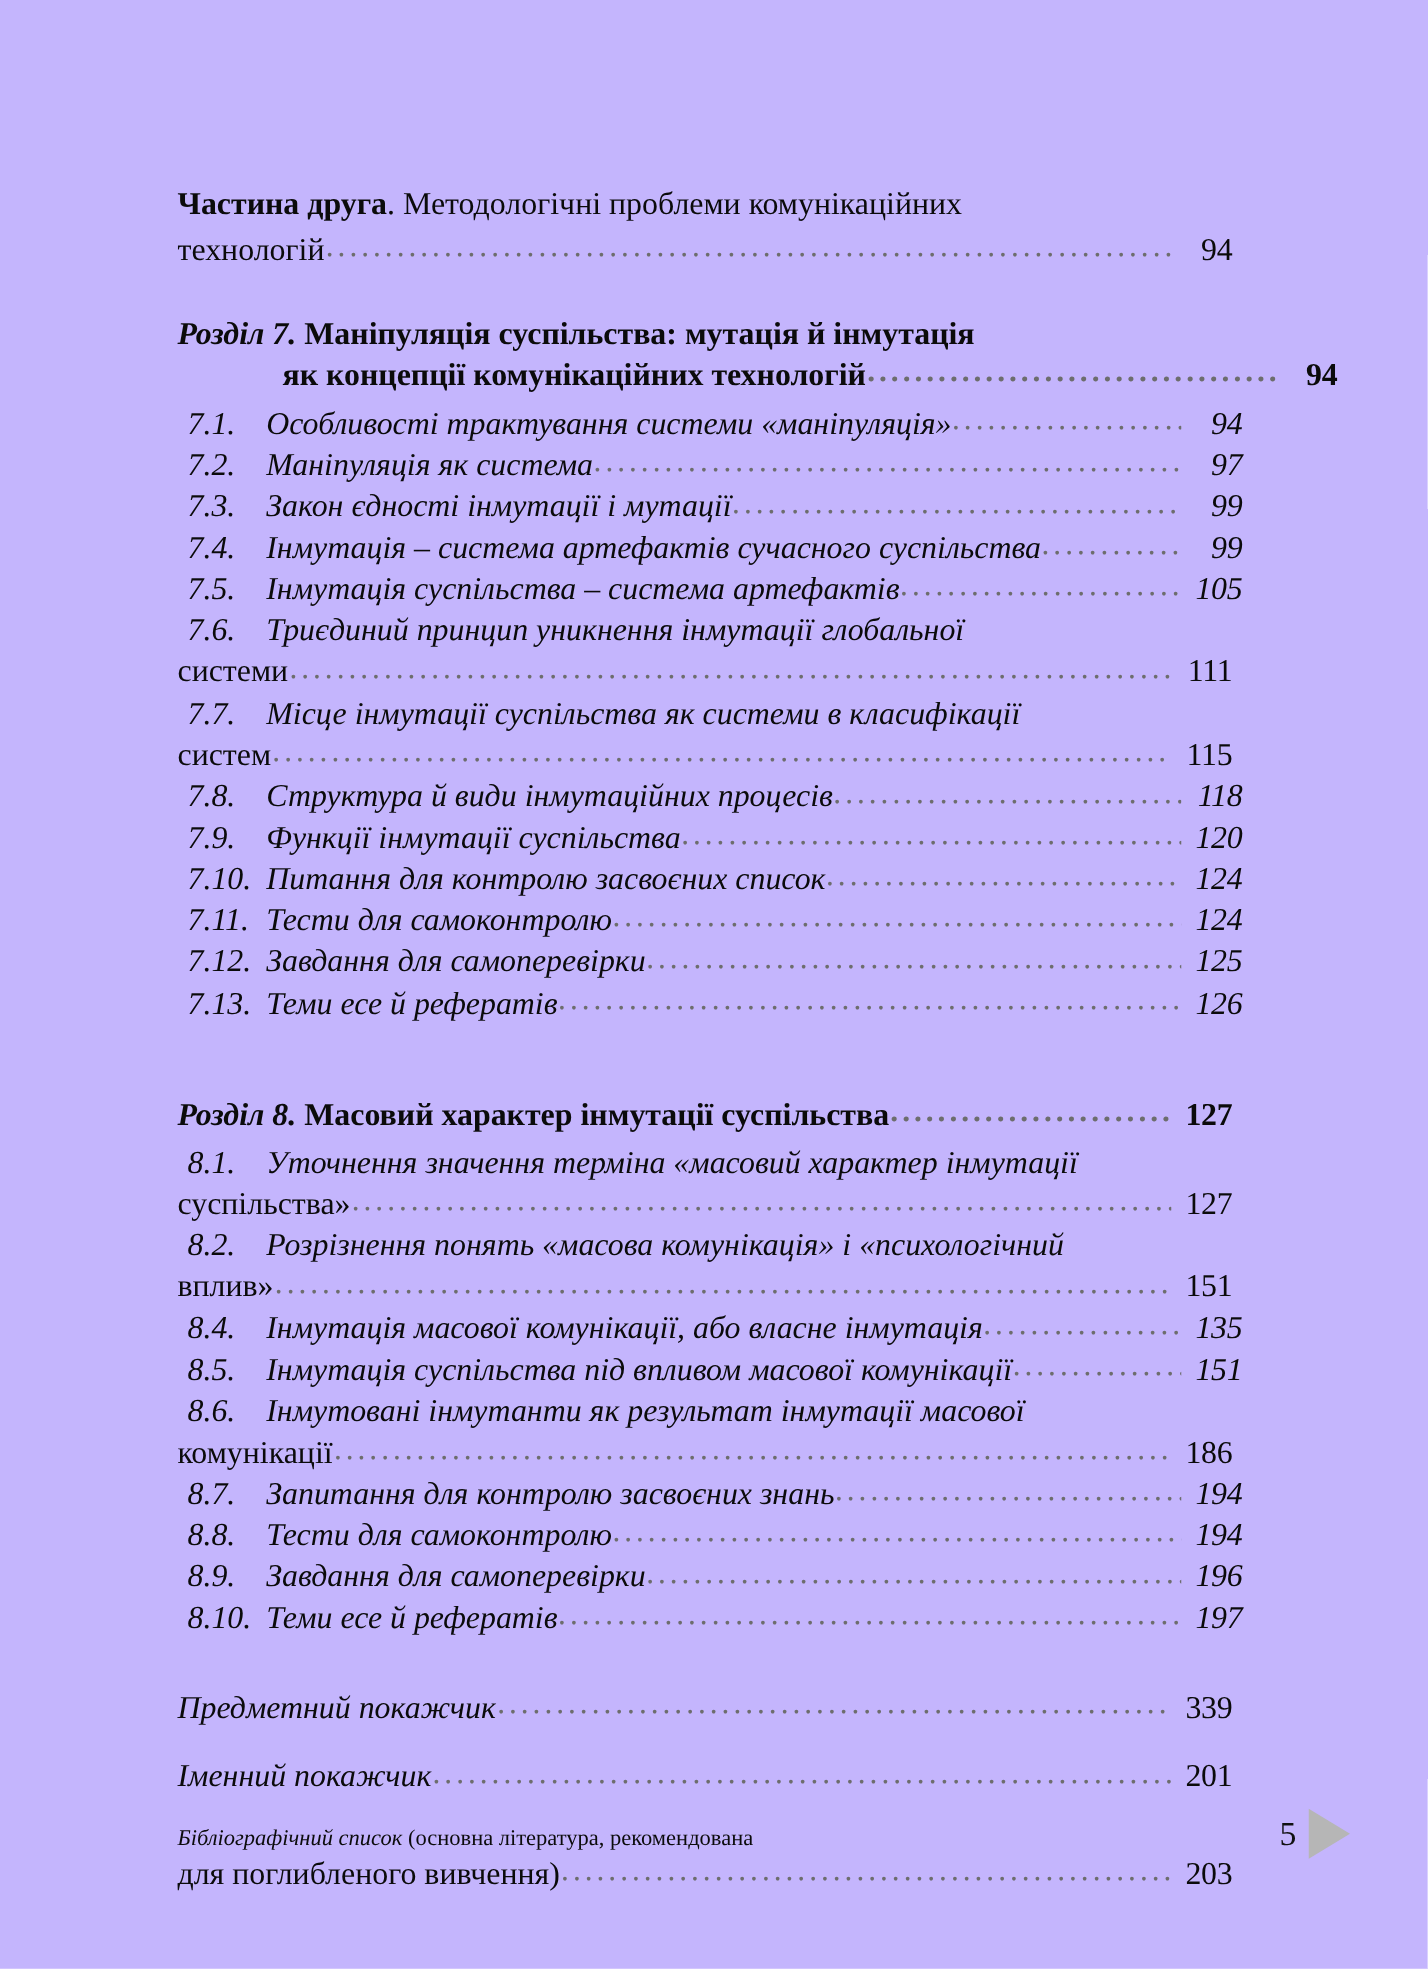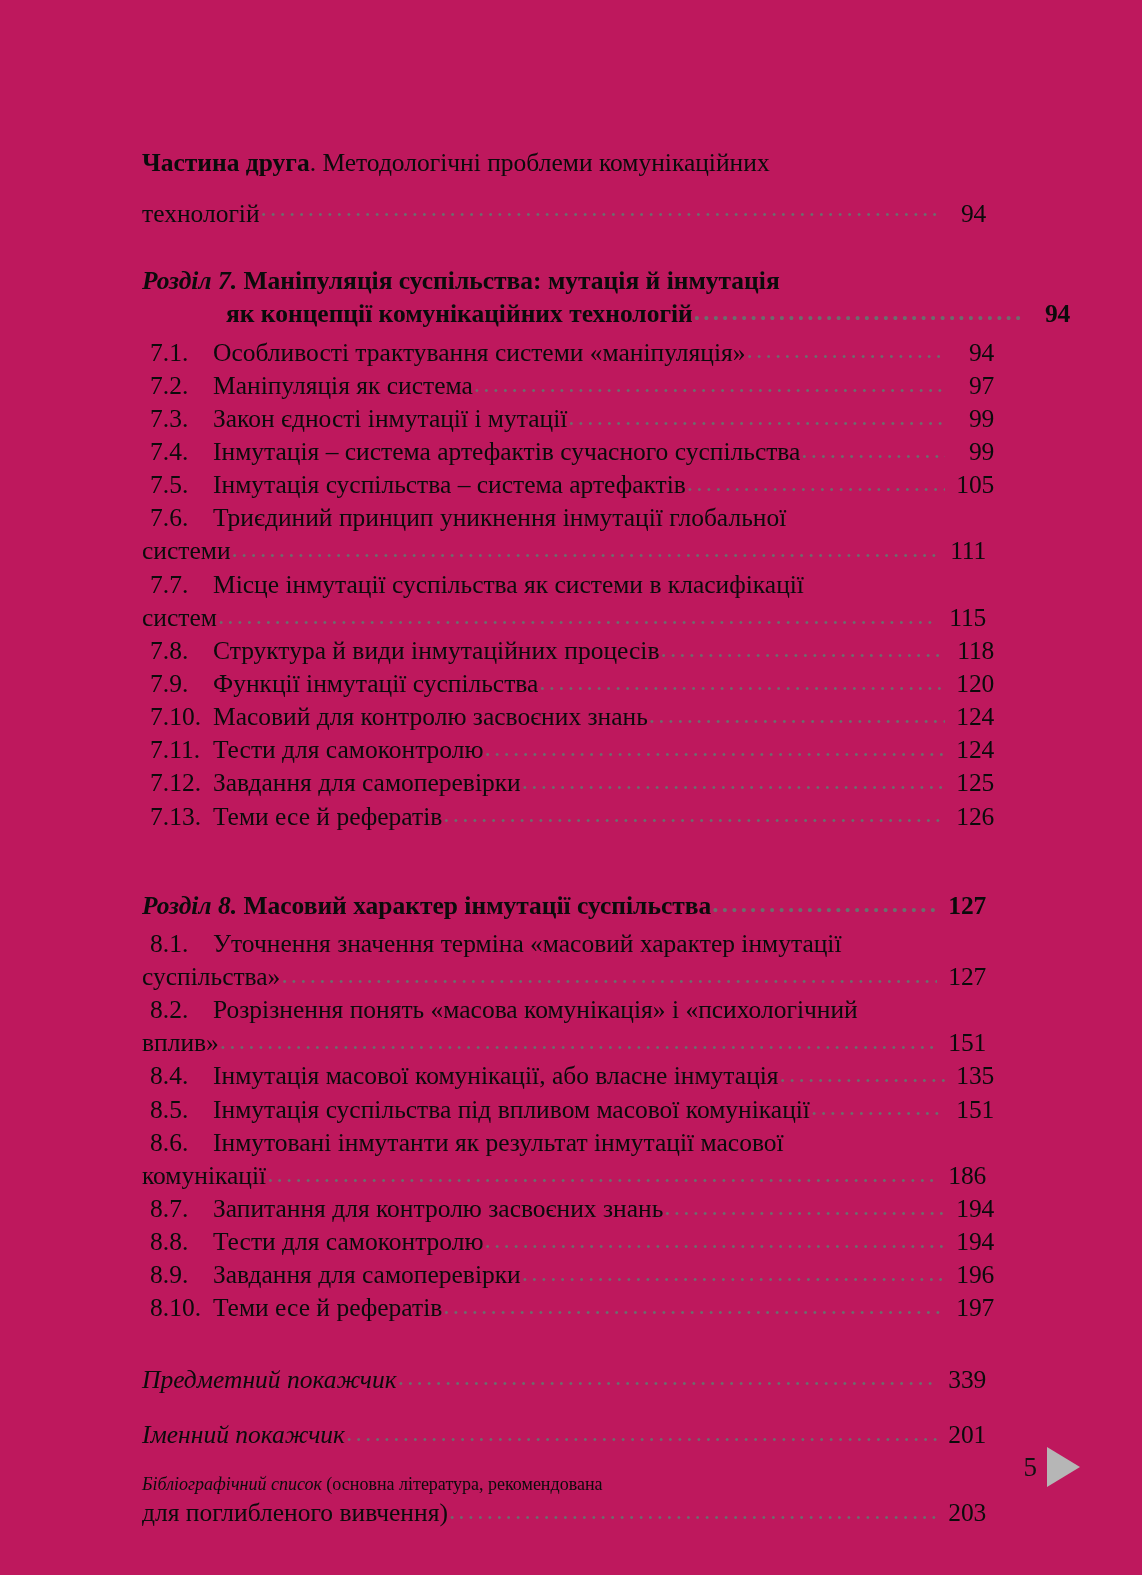--- a/index.html
+++ b/index.html
@@ -14,21 +14,21 @@
     font-family: "Liberation Serif", "DejaVu Serif", serif;
     color: #0b0b0b;
     overflow: hidden;
   }
 
   .page {
     position: absolute;
     left: 0; top: 0;
     width: 1142px;
     height: 1575px;
-    background: #be185d;
+    background: #c4b5fd;
   }
 
   .content {
     position: absolute;
     left: 142px;
     top: 146px;
     width: 844px;
   }
 
   
@@ -70,40 +70,41 @@
 
   
   .part-block {
     margin-bottom: 34px;
   }
   .part-line1 {
     font-size: 25.5px;
     line-height: 1.30;
   }
   .part-line1 b { font-weight: bold; }
-  .part-line2 { margin-top: 18px; align-items: center; }
+  .part-line2 { margin-top: 4px; }
 
   
   .chapter {
     font-weight: bold;
     font-size: 25.5px;
     line-height: 1.30;
     margin-bottom: 5px;
   }
   .chapter .rozdil {
     font-style: italic;
     font-weight: bold;
   }
   .chapter-l2 {
     padding-left: 84px;
   }
 
   
   .entry {
     padding-left: 8px;
+    font-style: italic;
   }
   .entry .num {
     flex: 0 0 auto;
     width: 63px;
     font-size: 25.5px;
   }
   .entry.wide .num {
     width: 63px;
   }
   .entry .body {
@@ -243,21 +244,21 @@
       <span class="num">7.9.</span>
       <span class="body">
           <span class="txt">Функції інмутації суспільства</span>
           <span class="leader"></span>
           <span class="pg">120</span>
         </span>
     </div>
     <div class="row entry wide">
       <span class="num">7.10.</span>
       <span class="body">
-          <span class="txt">Масовий для контролю засвоєних знань</span>
+          <span class="txt">Питання для контролю засвоєних список</span>
           <span class="leader"></span>
           <span class="pg">124</span>
         </span>
     </div>
     <div class="row entry wide">
       <span class="num">7.11.</span>
       <span class="body">
           <span class="txt">Тести для самоконтролю</span>
           <span class="leader"></span>
           <span class="pg">124</span>

